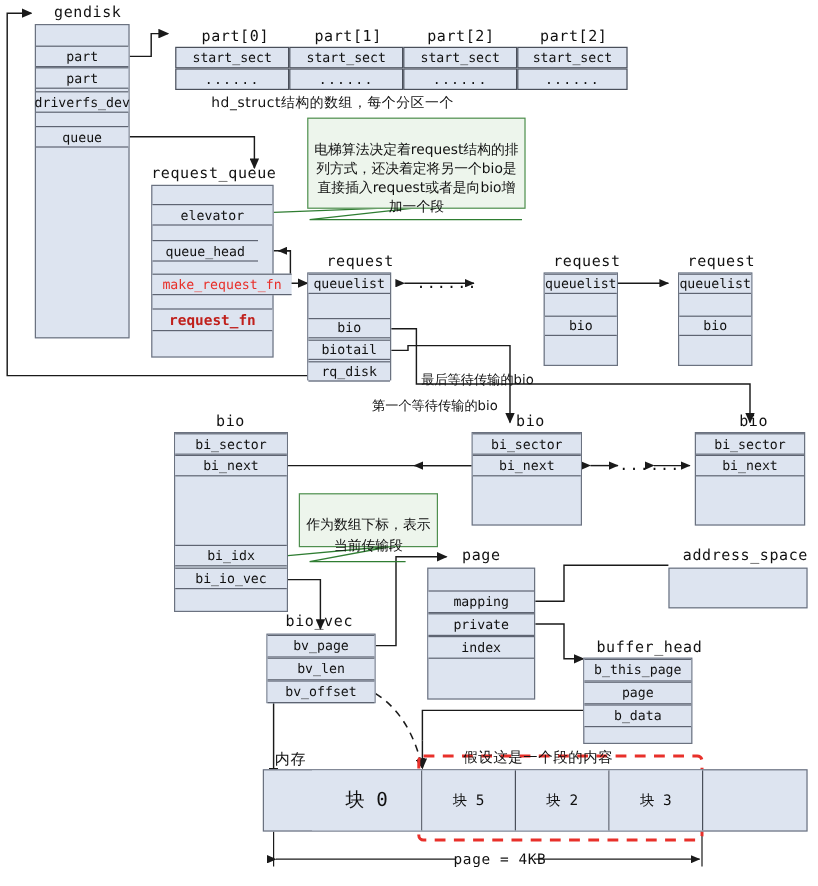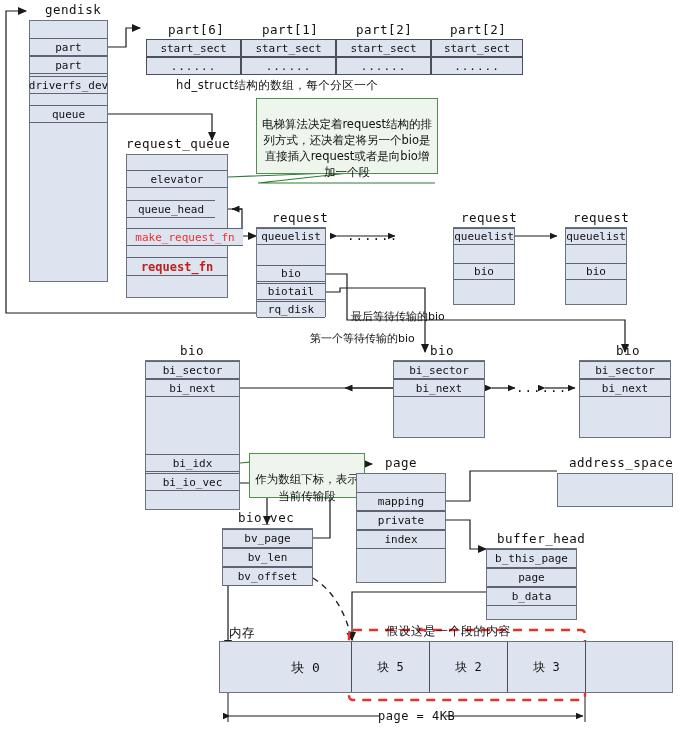--- a/index.html
+++ b/index.html
@@ -110,21 +110,21 @@
     </g>
   </svg>
 
   <div class="caption" style="left:45px;top:2px;">gendisk</div>
   <div class="struct" style="left:29px;top:20px;width:79px;height:262px;"></div>
   <div class="row" style="left:30px;top:38px;width:77px;height:18px;">part</div>
   <div class="row" style="left:30px;top:56px;width:77px;height:18px;">part</div>
   <div class="row" style="left:30px;top:76px;width:77px;height:18px;">driverfs_dev</div>
   <div class="row" style="left:30px;top:105px;width:77px;height:18px;">queue</div>
 
-  <div class="caption" style="left:168px;top:22px;">part[6]</div>
+  <div class="caption" style="left:168px;top:22px;">part[0]</div>
   <div class="caption" style="left:262px;top:22px;">part[1]</div>
   <div class="caption" style="left:356px;top:22px;">part[2]</div>
   <div class="caption" style="left:450px;top:22px;">part[2]</div>
 
   <div class="cell" style="left:146px;top:39px;width:95px;height:18px;">start_sect</div>
   <div class="cell" style="left:241px;top:39px;width:95px;height:18px;">start_sect</div>
   <div class="cell" style="left:336px;top:39px;width:95px;height:18px;">start_sect</div>
   <div class="cell" style="left:431px;top:39px;width:92px;height:18px;">start_sect</div>
 
   <div class="cell dots" style="left:146px;top:57px;width:95px;height:18px;">......</div>
@@ -165,21 +165,21 @@
   <div class="lbl" style="left:351px;top:278px;width:60px;text-align:center;margin-top:32px;">最后等待传输的bio</div>
   <div class="lbl" style="left:310px;top:332px;width:60px;text-align:center;">第一个等待传输的bio</div>
 
   <div class="caption" style="left:180px;top:343px;">bio</div>
   <div class="struct" style="left:145px;top:360px;width:95px;height:150px;"></div>
   <div class="row" style="left:146px;top:361px;width:93px;height:18px;">bi_sector</div>
   <div class="row" style="left:146px;top:379px;width:93px;height:18px;">bi_next</div>
   <div class="row" style="left:146px;top:454px;width:93px;height:18px;">bi_idx</div>
   <div class="row" style="left:146px;top:473px;width:93px;height:18px;">bi_io_vec</div>
 
-  <div class="note" style="left:249px;top:411px;width:116px;height:45px;line-height:17px;margin-top:42px;">作为数组下标，表示当前传输段</div>
+  <div class="note" style="left:249px;top:411px;width:116px;height:45px;line-height:17px;">作为数组下标，表示当前传输段</div>
 
   <div class="caption" style="left:430px;top:343px;">bio</div>
   <div class="struct" style="left:393px;top:360px;width:92px;height:78px;"></div>
   <div class="row" style="left:394px;top:361px;width:90px;height:18px;">bi_sector</div>
   <div class="row" style="left:394px;top:379px;width:90px;height:18px;">bi_next</div>
 
   <div class="caption dots" style="left:516px;top:380px;">......</div>
 
   <div class="caption" style="left:616px;top:343px;">bio</div>
   <div class="struct" style="left:579px;top:360px;width:92px;height:78px;"></div>
@@ -202,21 +202,21 @@
   <div class="struct" style="left:557px;top:473px;width:116px;height:34px;"></div>
 
   <div class="caption" style="left:497px;top:531px;">buffer_head</div>
   <div class="struct" style="left:486px;top:548px;width:91px;height:72px;"></div>
   <div class="row" style="left:487px;top:549px;width:89px;height:19px;">b_this_page</div>
   <div class="row" style="left:487px;top:568px;width:89px;height:19px;">page</div>
   <div class="row" style="left:487px;top:587px;width:89px;height:19px;">b_data</div>
 
   <div class="caption cn" style="left:229px;top:625px;">内存</div>
   <div class="struct" style="left:219px;top:641px;width:454px;height:52px;"></div>
-  <div class="row" style="left:260px;top:642px;width:92px;height:50px;border:none;border-right:1px solid #4a4f5a;font-size:13px;">块 0</div>
+  <div class="row" style="left:260px;top:642px;width:92px;height:50px;border:none;border-right:1px solid #4a4f5a;font-size:16px;">块 0</div>
   <div class="row" style="left:352px;top:642px;width:78px;height:50px;border:none;border-right:1px solid #4a4f5a;font-size:12px;">块 5</div>
   <div class="row" style="left:430px;top:642px;width:78px;height:50px;border:none;border-right:1px solid #4a4f5a;font-size:12px;">块 2</div>
   <div class="row" style="left:508px;top:642px;width:78px;height:50px;border:none;border-right:1px solid #4a4f5a;font-size:12px;">块 3</div>
 
   <div class="caption cn" style="left:386px;top:623px;font-size:12px;">假设这是一个段的内容</div>
   <div class="caption" style="left:378px;top:709px;font-size:12px;">page = 4KB</div>
 
 </div>
 
 </body></html>

